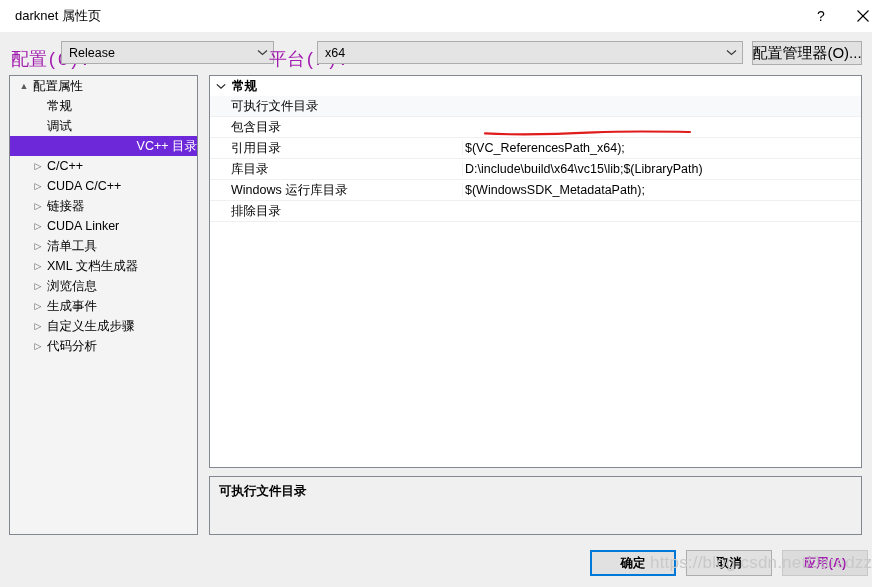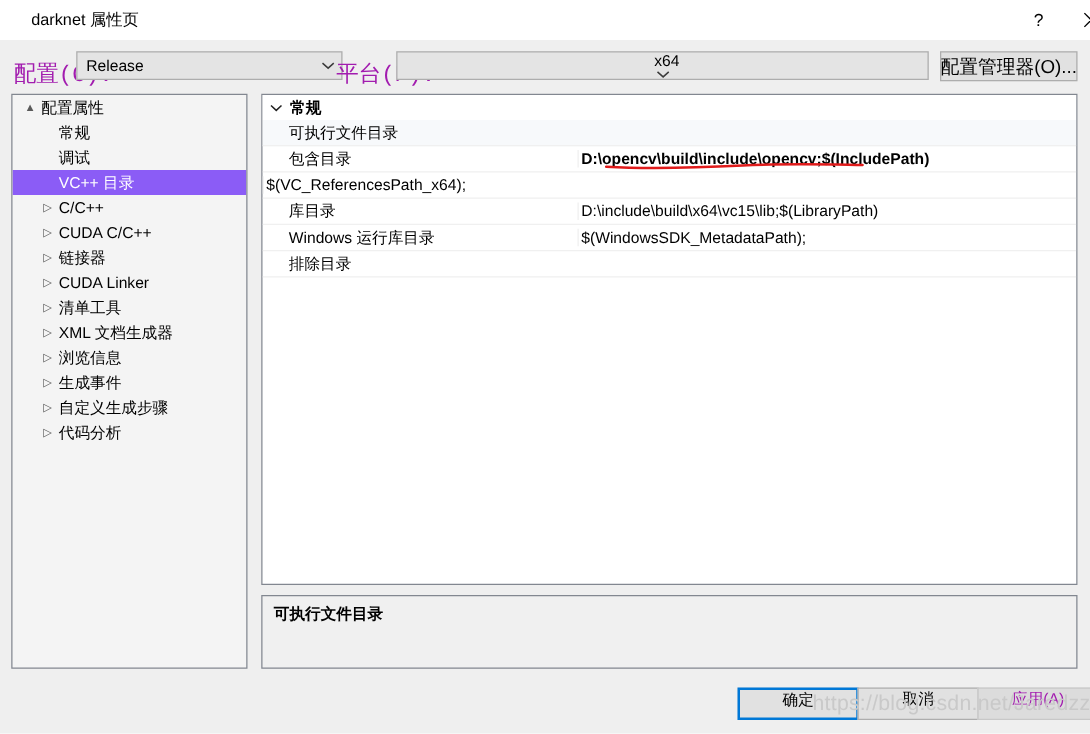--- a/index.html
+++ b/index.html
@@ -14,21 +14,21 @@
     font-family: "Liberation Sans", "DejaVu Sans", sans-serif;
     font-size: 12px;
     color: #000000;
     overflow: hidden;
     -webkit-font-smoothing: antialiased;
   }
 
   
   #titlebar {
     position: absolute;
-    left: 14px; top: 0;
+    left: 4px; top: 0;
     width: 760px; height: 32px;
     background: #ffffff;
   }
   #title-text {
     position: absolute;
     left: 11px; top: 7px;
     font-size: 13px;
     color: #000000;
     white-space: nowrap;
   }
@@ -84,21 +84,21 @@
     overflow: hidden;
     flex: 1;
   }
   .combo .chev {
     width: 22px;
     display: flex;
     align-items: center;
     justify-content: center;
   }
   #config-combo { left: 61px; top: 41px; width: 213px; align-items: center; }
-  #platform-combo { left: 317px; top: 41px; width: 426px; flex-direction: column; }
+  #platform-combo { left: 317px; top: 41px; width: 426px; }
 
   #config-manager-btn {
     position: absolute;
     left: 752px; top: 41px;
     width: 110px; height: 24px;
     background: #e1e1e1;
     border: 1px solid #adadad;
     box-sizing: border-box;
     display: flex;
     align-items: center;
@@ -123,22 +123,23 @@
     position: relative;
     height: 20px;
     display: flex;
     align-items: center;
     font-size: 12.5px;
     color: #000000;
     white-space: nowrap;
     cursor: default;
   }
   .tree-item.selected {
-    background: #8b5cf6;
+    background: #6d28d9;
     color: #ffffff;
+    justify-content: flex-end;
   }
   .tree-arrow {
     width: 16px;
     flex: 0 0 16px;
     display: flex;
     align-items: center;
     justify-content: center;
     color: #5a5a5a;
     font-size: 9px;
   }
@@ -234,30 +235,32 @@
   #desc-text {
     font-size: 12.5px;
     color: #000000;
     white-space: nowrap;
   }
 
   
   .dlg-btn {
     position: absolute;
     top: 550px;
-    width: 97px; height: 26px;
+    width: 86px; height: 26px;
     background: #e1e1e1;
     border: 1px solid #adadad;
     box-sizing: border-box;
     display: flex;
-    justify-content: center;
-    font-size: 12.5px;
-    color: #000000;
-    cursor: default;
-    white-space: nowrap;
+    align-items: center;
+    justify-content: center;
+    font-size: 12.5px;
+    color: #000000;
+    cursor: default;
+    white-space: nowrap;
+    font-weight: bold;
   }
   #ok-btn {
     left: 590px;
     background: #e1e1e1;
     border: 2px solid #0078d7;
   }
   #cancel-btn { left: 686px; }
   #apply-btn {
     left: 782px;
     background: #dcdcdc;
@@ -406,23 +409,23 @@
       </svg>
     </span>
     <span>常规</span>
   </div>
   <div id="grid-rows">
       <div class="grid-row first-row">
         <div class="prop-name">可执行文件目录</div>
       </div>
       <div class="grid-row">
         <div class="prop-name">包含目录</div>
-        <div class="prop-value bold">D:\opencv\build\include\opencv;$(IncludePath)</div>
       </div>
       <div class="grid-row">
+        <div class="prop-name">引用目录</div>
         <div class="prop-value">$(VC_ReferencesPath_x64);</div>
       </div>
       <div class="grid-row">
         <div class="prop-name">库目录</div>
         <div class="prop-value">D:\include\build\x64\vc15\lib;$(LibraryPath)</div>
       </div>
       <div class="grid-row">
         <div class="prop-name">Windows 运行库目录</div>
         <div class="prop-value">$(WindowsSDK_MetadataPath);</div>
       </div>

